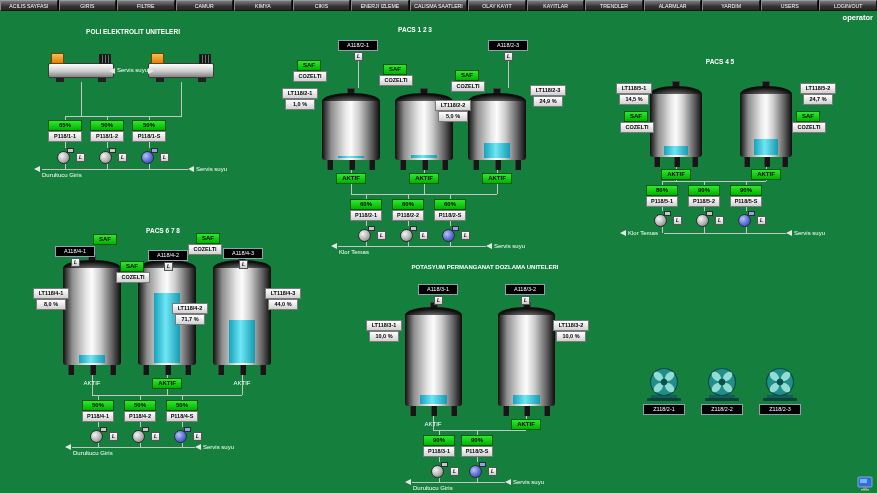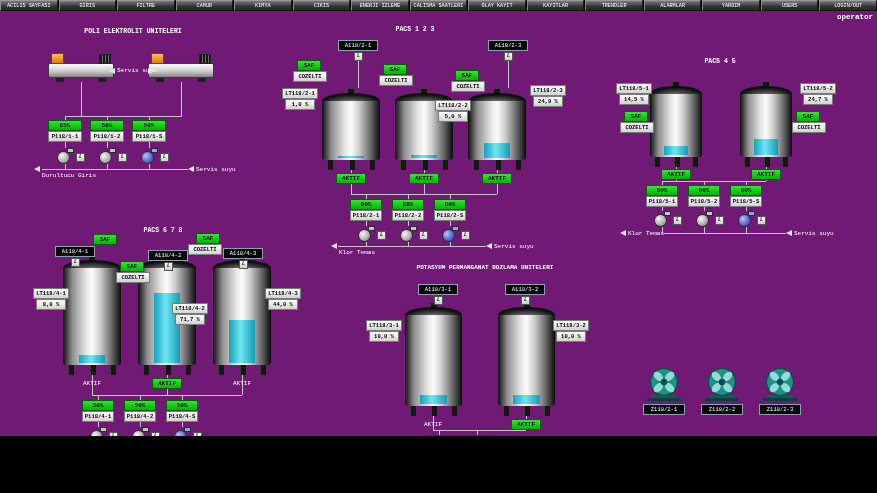--- a/index.html
+++ b/index.html
@@ -1,17 +1,17 @@
 <!DOCTYPE html>
 <html><head>
 <meta charset="utf-8">
 <style>
 *{margin:0;padding:0;box-sizing:border-box}
 html,body{background:#000}
-#screen{position:relative;width:877px;height:436px;background:#701a75;overflow:hidden;font-family:Liberation Mono, monospace}
+#screen{position:relative;width:877px;height:493px;background:#15803d;overflow:hidden;font-family:Liberation Sans, sans-serif}
 #menubar{position:absolute;left:0;top:0;width:877px;height:11px;display:flex;gap:1px;background:#000}
 .mbtn{flex:1;background:linear-gradient(#7a7a7a,#4c4c4c 40%,#333 60%,#262626);border:1px solid #141414;border-top-color:#9a9a9a;border-left-color:#8a8a8a;color:#fff;font-size:5.2px;line-height:8px;text-align:center;white-space:nowrap;overflow:hidden;font-family:inherit;padding:0;cursor:pointer}
 #user{position:absolute;top:13px;right:4px;color:#fff;font-size:7.5px;font-weight:bold}
 .sec{position:absolute}
 .ttl{position:absolute;color:#fff;font-size:6.5px;font-weight:bold;text-align:center;white-space:nowrap;z-index:3}
 .g{position:absolute;height:11px;background:linear-gradient(#2ee82e,#00b400);border:1px solid #0a5a0a;color:#000;font-size:6px;font-weight:bold;line-height:9px;text-align:center;white-space:nowrap;z-index:3}
 .w{position:absolute;height:11px;background:linear-gradient(#ffffff,#d2d2d2);border:1px solid #7a7a7a;color:#000;font-size:5.5px;font-weight:bold;line-height:9px;text-align:center;white-space:nowrap;z-index:3}
 .k{position:absolute;height:11px;background:#000;border:1px solid #8fa0b0;color:#fff;font-size:5.5px;line-height:9px;text-align:center;white-space:nowrap;z-index:3}
 .ak{position:absolute;height:11px;width:30px;font-size:6px;line-height:9px;text-align:center;white-space:nowrap;z-index:3}
 .ak.on{background:linear-gradient(#2ee82e,#00b400);border:1px solid #0a5a0a;color:#000;font-weight:bold}

